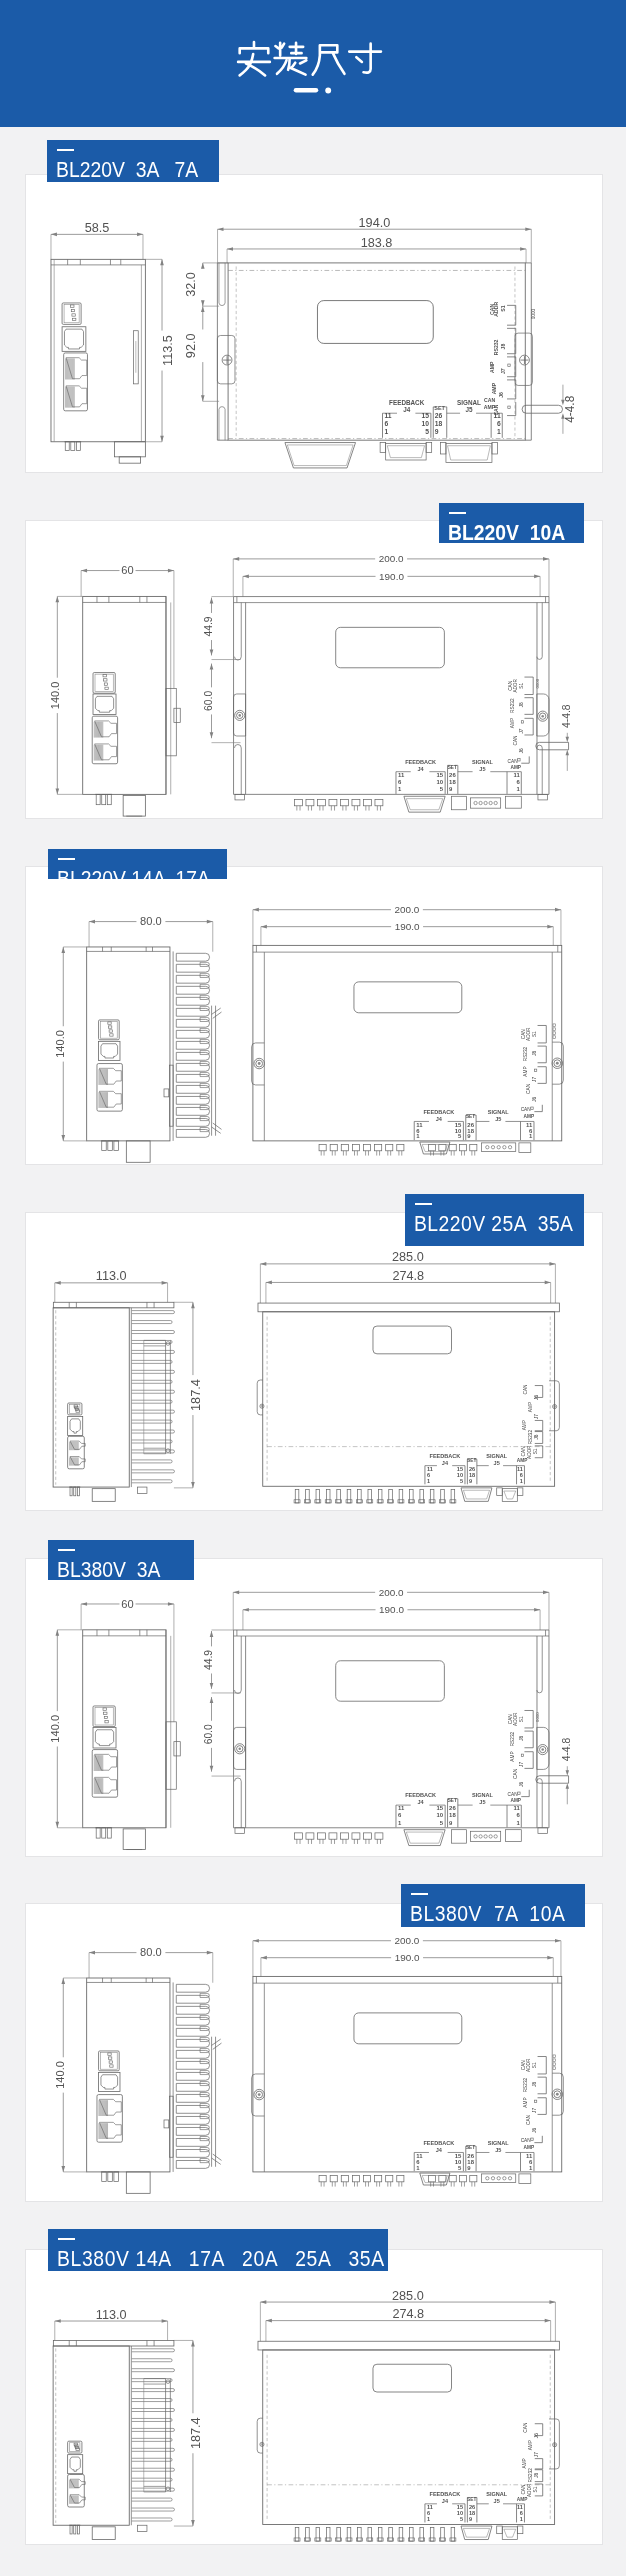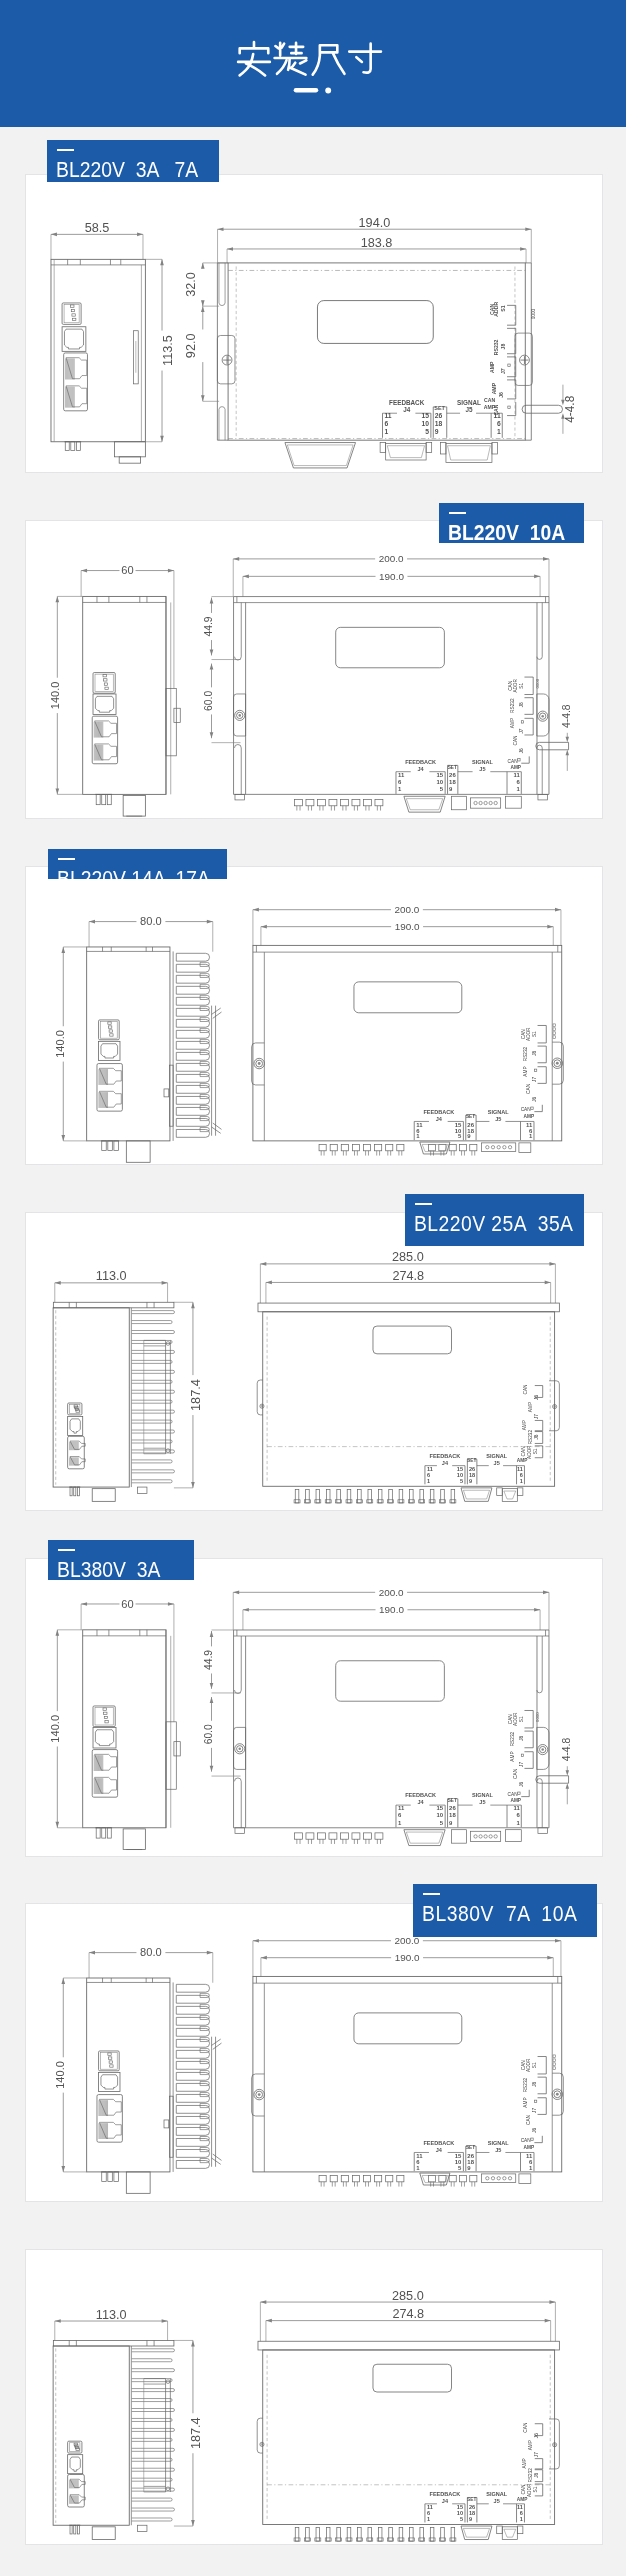--- a/index.html
+++ b/index.html
@@ -1956,16 +1956,17 @@
   <div class="plabel" style="left:47px; top:140px; width:172px; height:42px;"><span class="dash"></span><span class="t">BL220V  3A   7A</span></div>
 
   <div class="plabel" style="left:439px; top:503px; width:145px; height:40px;font-weight:bold;"><span class="dash"></span><span class="t">BL220V  10A</span></div>
 
   <div class="plabel" style="left:48px; top:849px; width:179px; height:30px;"><span class="dash"></span><span class="t">BL220V 14A  17A</span></div>
 
   <div class="plabel" style="left:405px; top:1194px; width:179px; height:52px;"><span class="dash"></span><span class="t" style="letter-spacing:0.5px">BL220V 25A  35A</span></div>
 
   <div class="plabel" style="left:48px; top:1540px; width:146px; height:40px;"><span class="dash"></span><span class="t">BL380V  3A</span></div>
 
-  <div class="plabel" style="left:413px; top:1884px; width:184px; height:53px;"><span class="dash"></span><span class="t" style="letter-spacing:0.6px">BL380V  7A  10A</span></div>
-
+  <div class="plabel" style="left:401px; top:1884px; width:184px; height:43px;"><span class="dash"></span><span class="t" style="letter-spacing:0.6px">BL380V  7A  10A</span></div>
+
+  <div class="plabel" style="left:48px; top:2229px; width:340px; height:42px;"><span class="dash"></span><span class="t" style="letter-spacing:0.7px">BL380V 14A   17A   20A   25A   35A</span></div>
 </div>
 
 
 </body></html>

